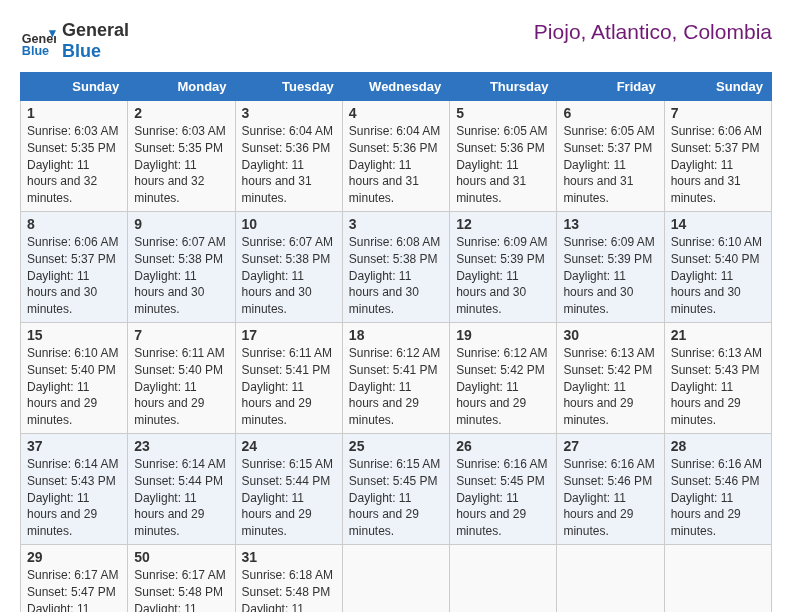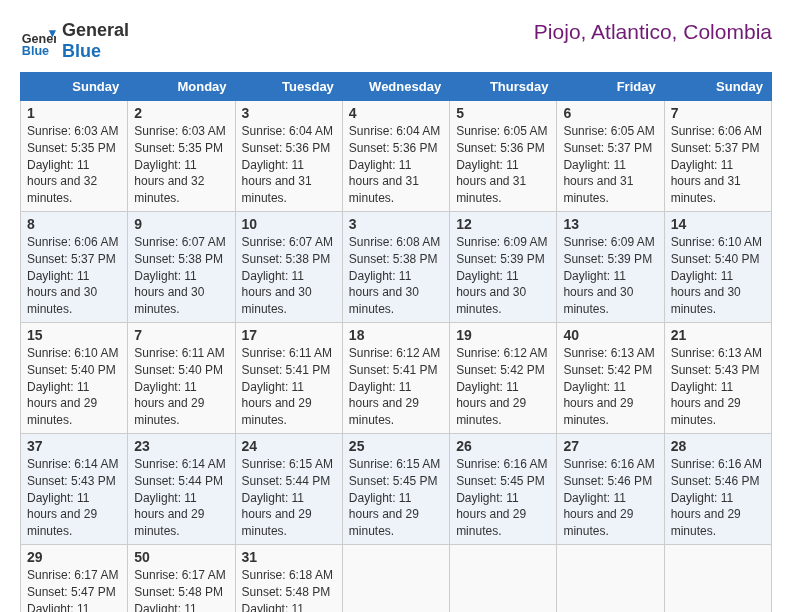--- a/index.html
+++ b/index.html
@@ -264,21 +264,21 @@
       </td>
         <td>
         <span class="day-number">19</span>
         <div class="day-info">
           Sunrise: 6:12 AM<br>
           Sunset: 5:42 PM<br>
           Daylight: 11 hours and 29 minutes.
         </div>
       </td>
         <td>
-        <span class="day-number">40</span>
+        <span class="day-number">30</span>
         <div class="day-info">
           Sunrise: 6:13 AM<br>
           Sunset: 5:42 PM<br>
           Daylight: 11 hours and 29 minutes.
         </div>
       </td>
         <td>
         <span class="day-number">21</span>
         <div class="day-info">
           Sunrise: 6:13 AM<br>

